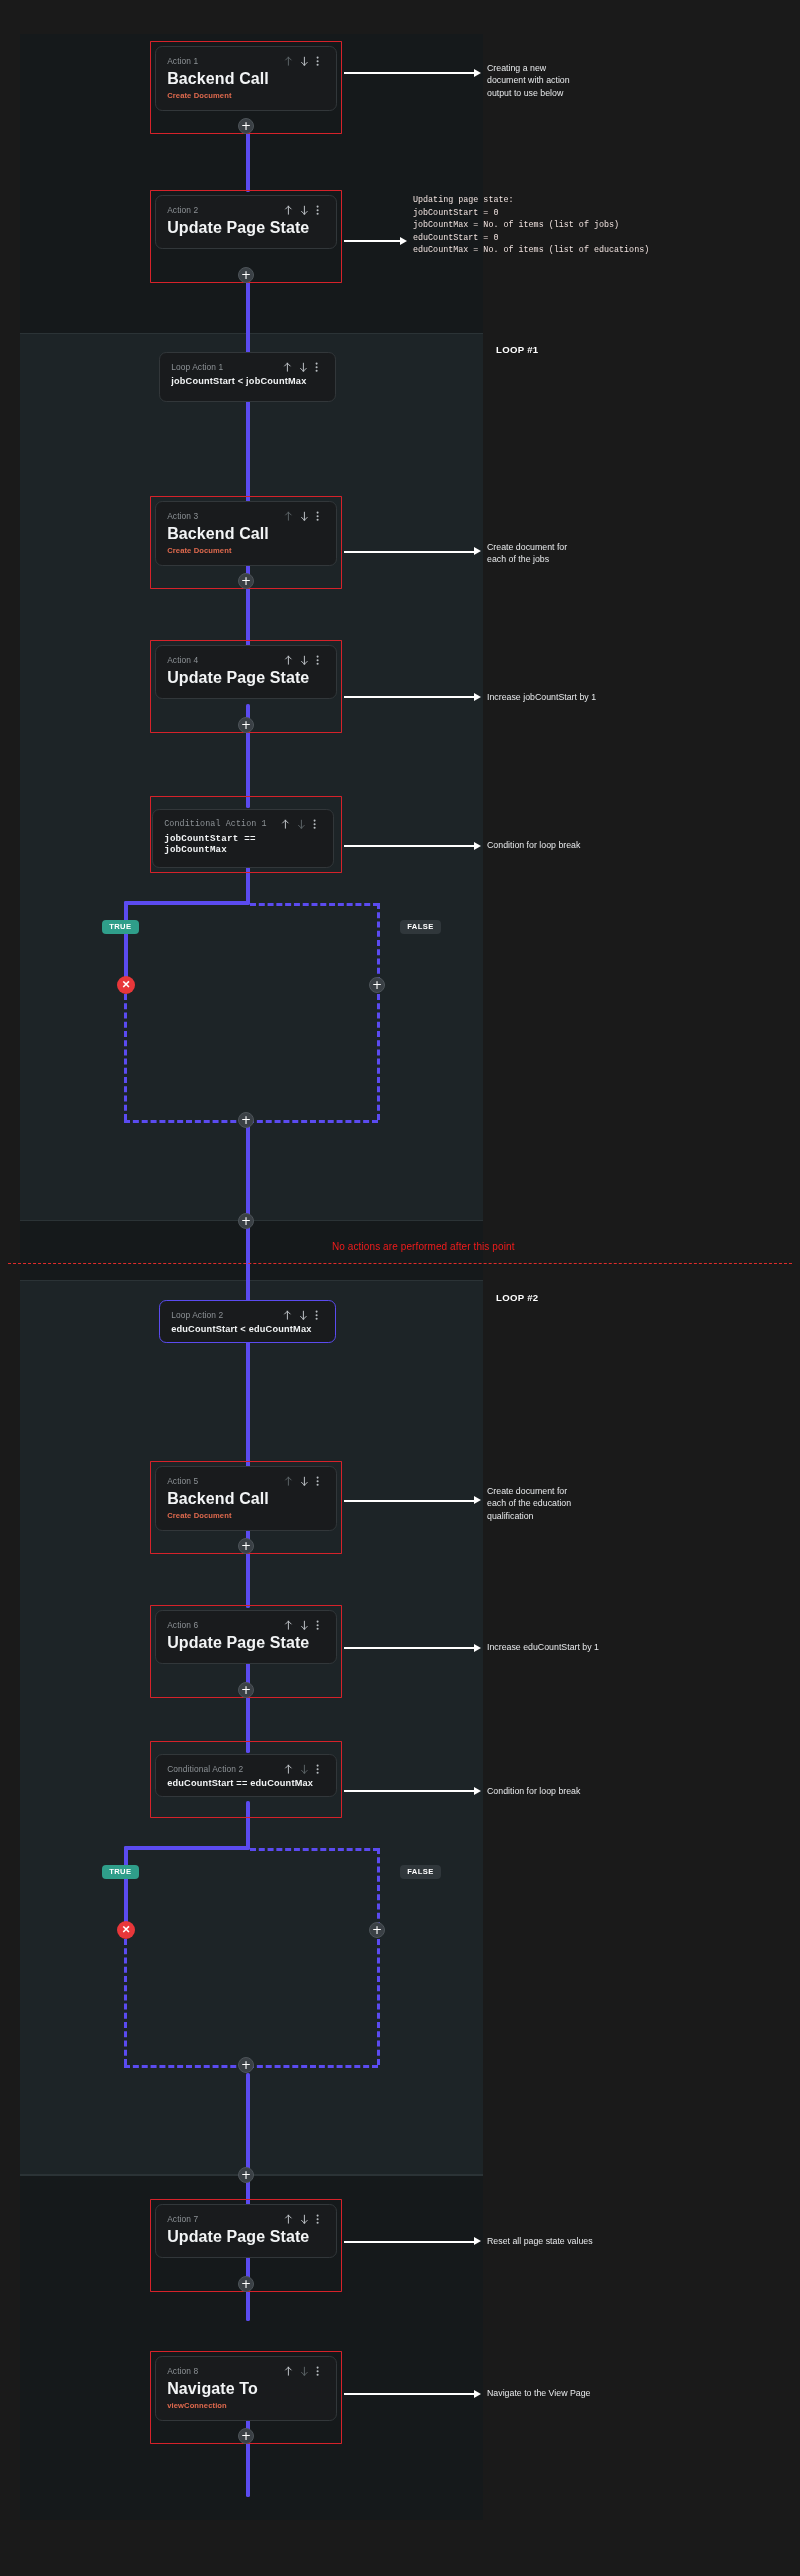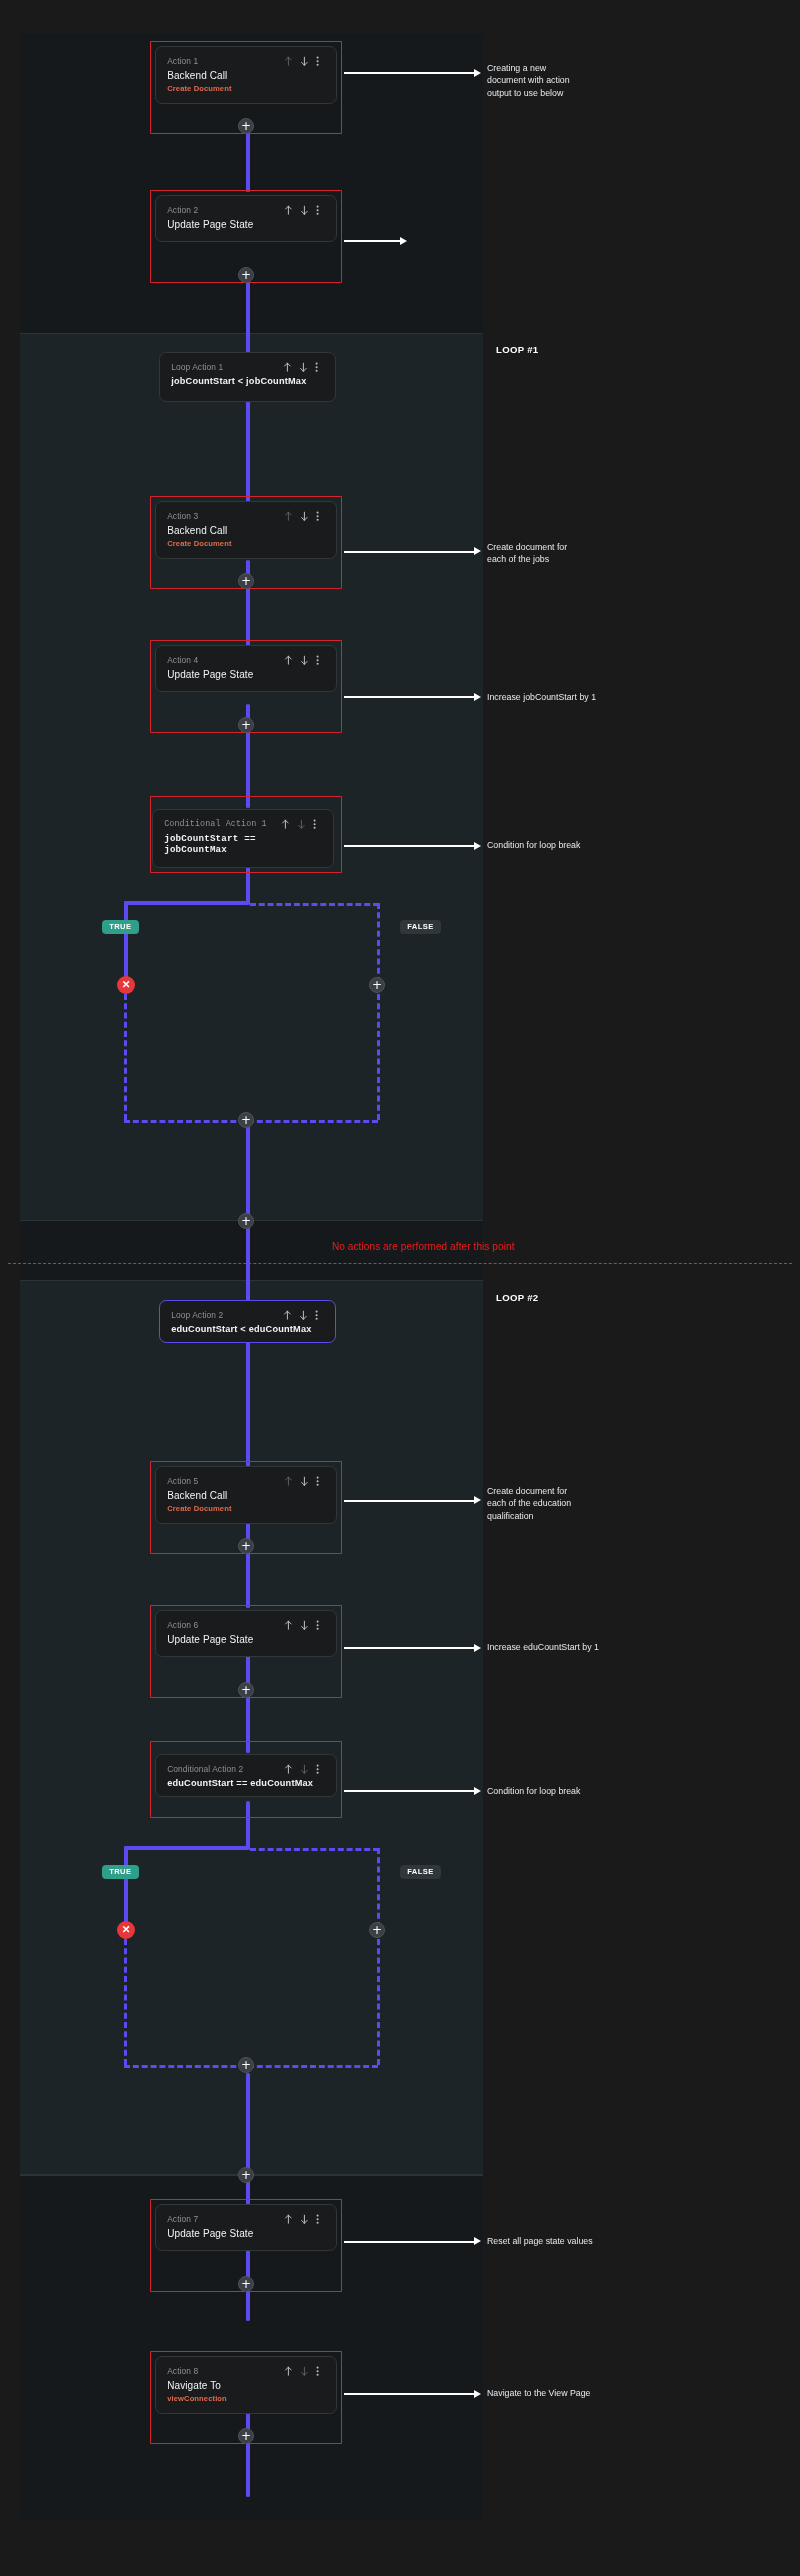--- a/index.html
+++ b/index.html
@@ -69,22 +69,22 @@
   }
   .card-id {
     font-size: 8.4px;
     color: #8d9296;
     letter-spacing: 0.1px;
   }
   .card-icons { display: flex; align-items: center; gap: 7.2px; }
   .ic { width: 8.8px; height: 10.4px; display: block; }
   .ic svg { display: block; }
   .card-title {
-    font-size: 10px;
-    font-weight: normal;
+    font-size: 16px;
+    font-weight: bold;
     color: #f2f4f5;
     letter-spacing: 0.1px;
   }
   .card-sub {
     font-size: 7.6px;
     font-weight: bold;
     color: #e06a4e;
     margin-top: 2.4px;
     letter-spacing: 0.1px;
   }
@@ -274,20 +274,25 @@
             </svg>
           </span>
       </span>
     </div>
     <div class="card-title">Update Page State</div>
   </div>
   <div class="plus-node" style="left:238px; top:267px;">+</div>
 
   <div class="anno-arrow" style="left:344px; top:240px; width:56px;"></div>
   <div class="anno-head" style="left:400px; top:237px;"></div>
+  <div class="anno mono" style="left:413px; top:194px; width:384px;">Updating page state:
+jobCountStart = 0
+jobCountMax = No. of items (list of jobs)
+eduCountStart = 0
+eduCountMax = No. of items (list of educations)</div>
 
   <div class="loop-label" style="left:496px; top:344px;">LOOP #1</div>
 
   <div class="card" style="left:159px; top:352px; width:177px; padding-bottom:15px;">
     <div class="card-head">
       <span class="card-id">Loop Action 1</span>
       <span class="card-icons">
         <span class="ic">
             <svg width="8.8" height="10.4" viewBox="0 0 11 13">
               <path d="M5.5 1.5 L5.5 11.5 M5.5 1.5 L2 5 M5.5 1.5 L9 5" stroke="#c3c8cc" stroke-width="1.2" fill="none" stroke-linecap="round"></path>

